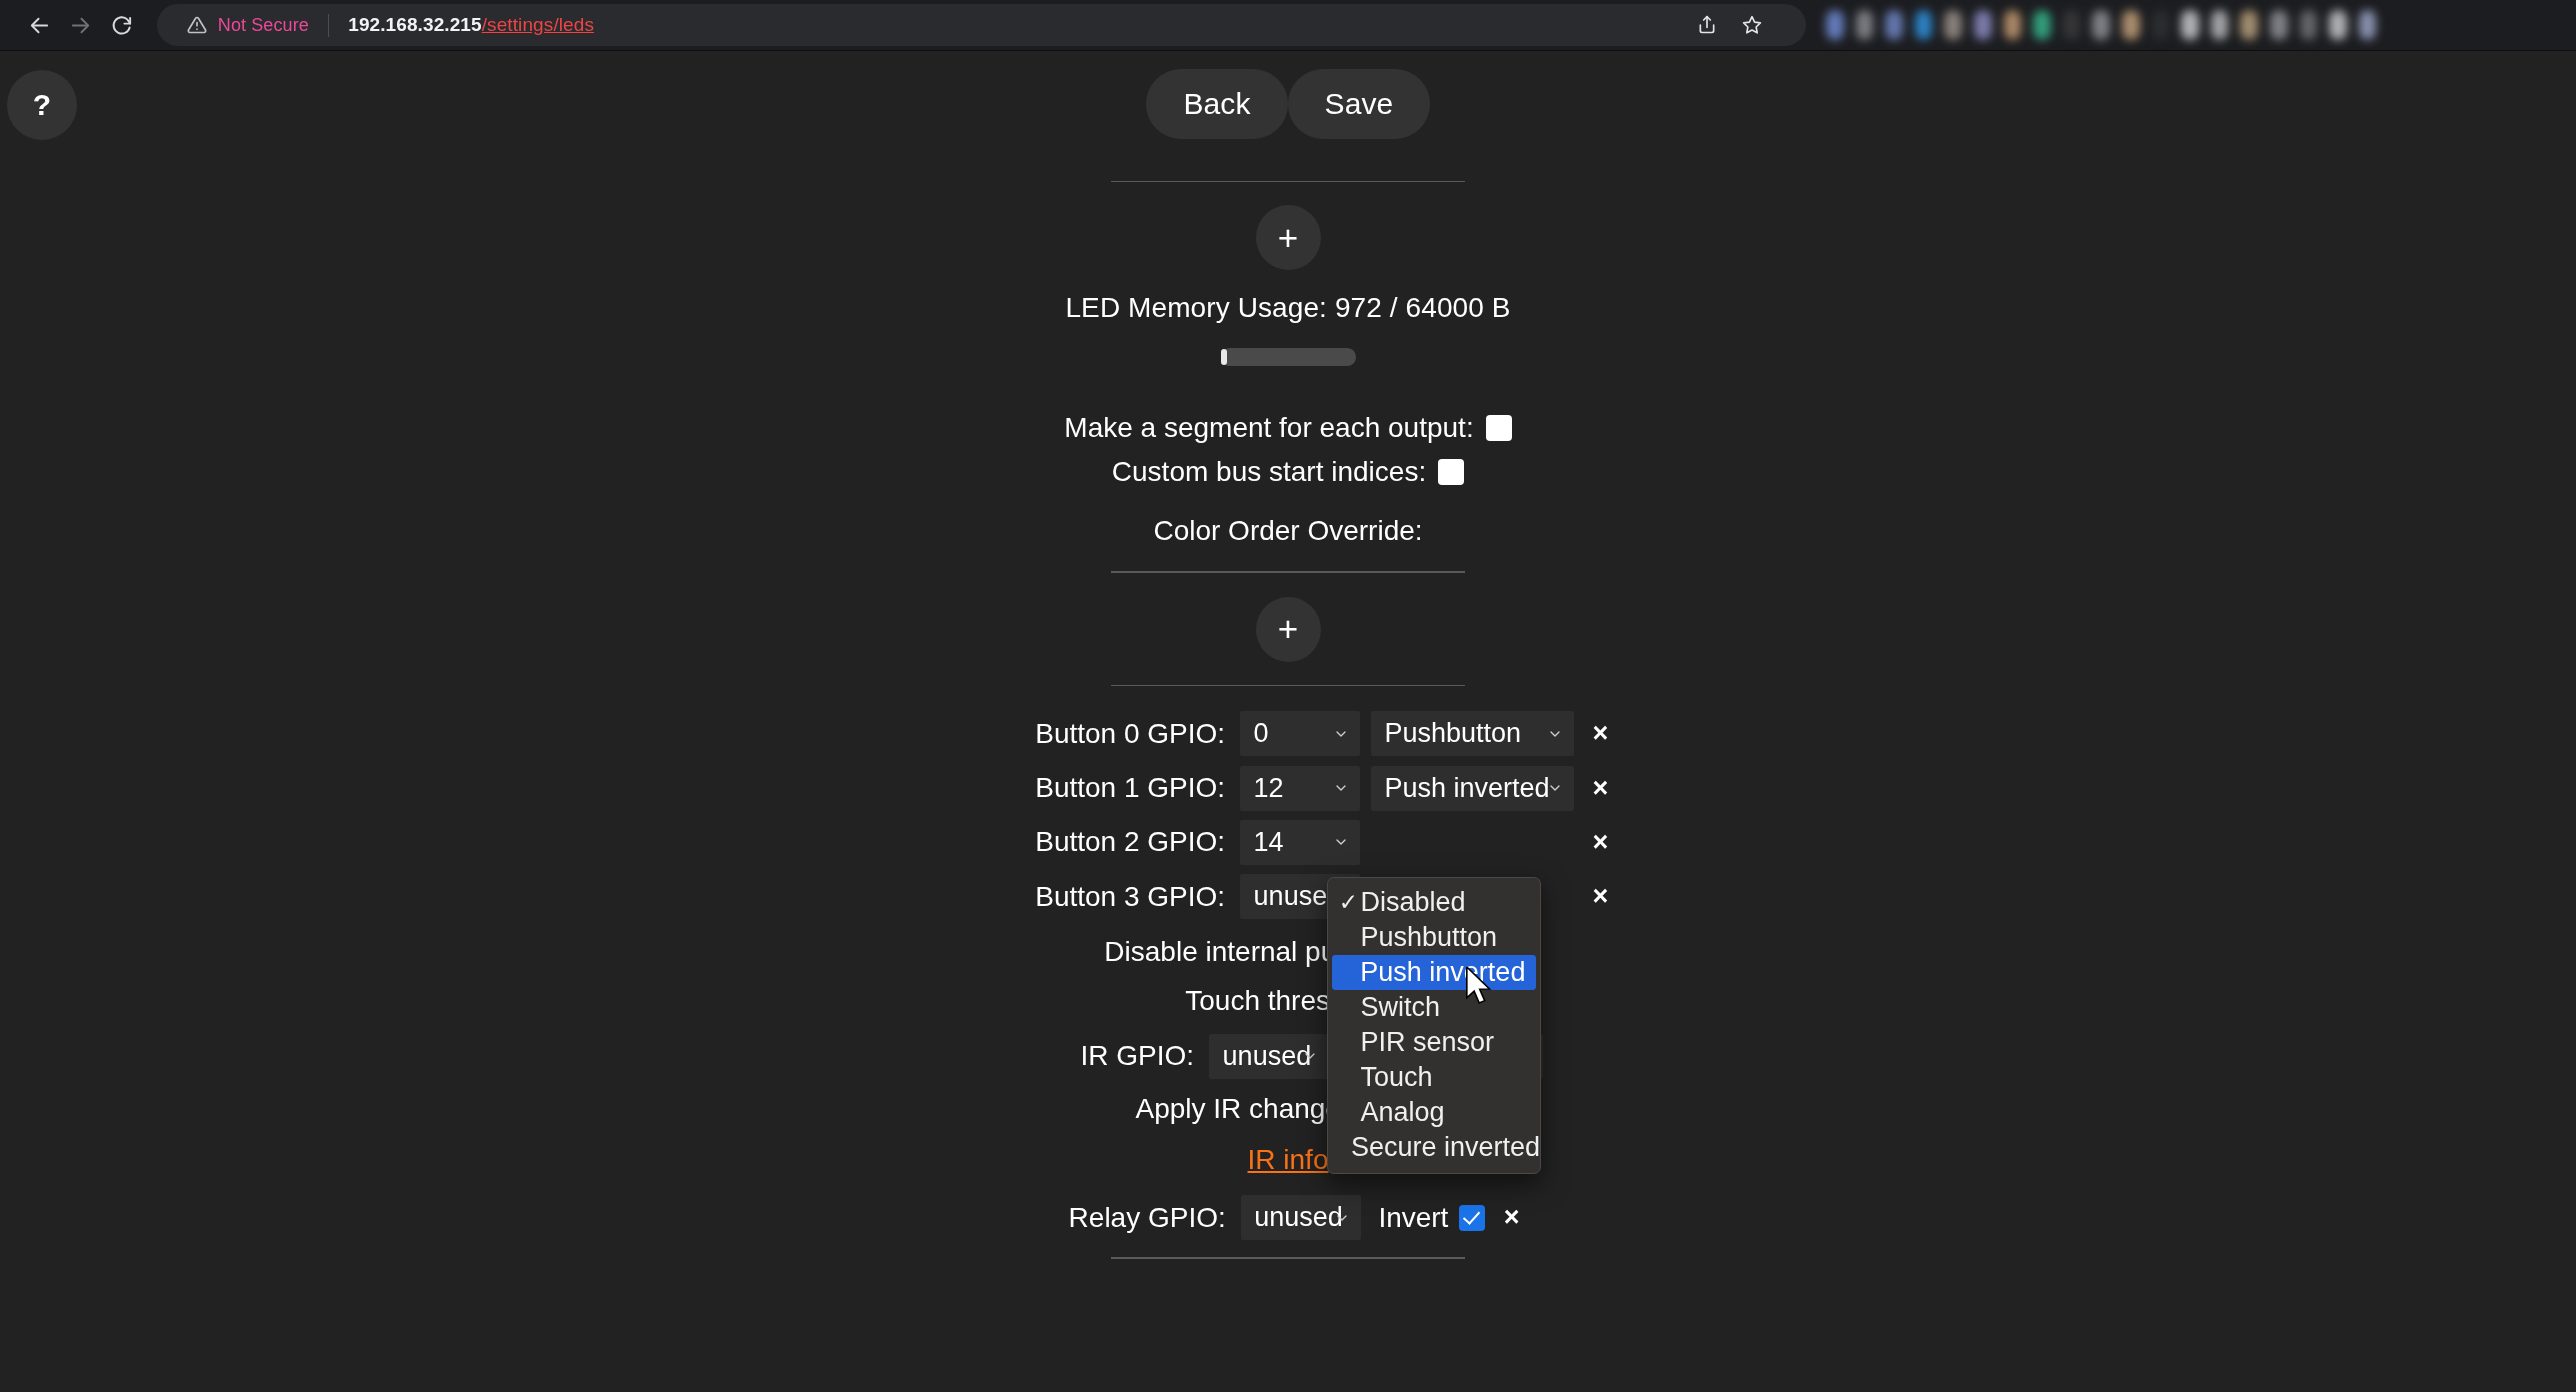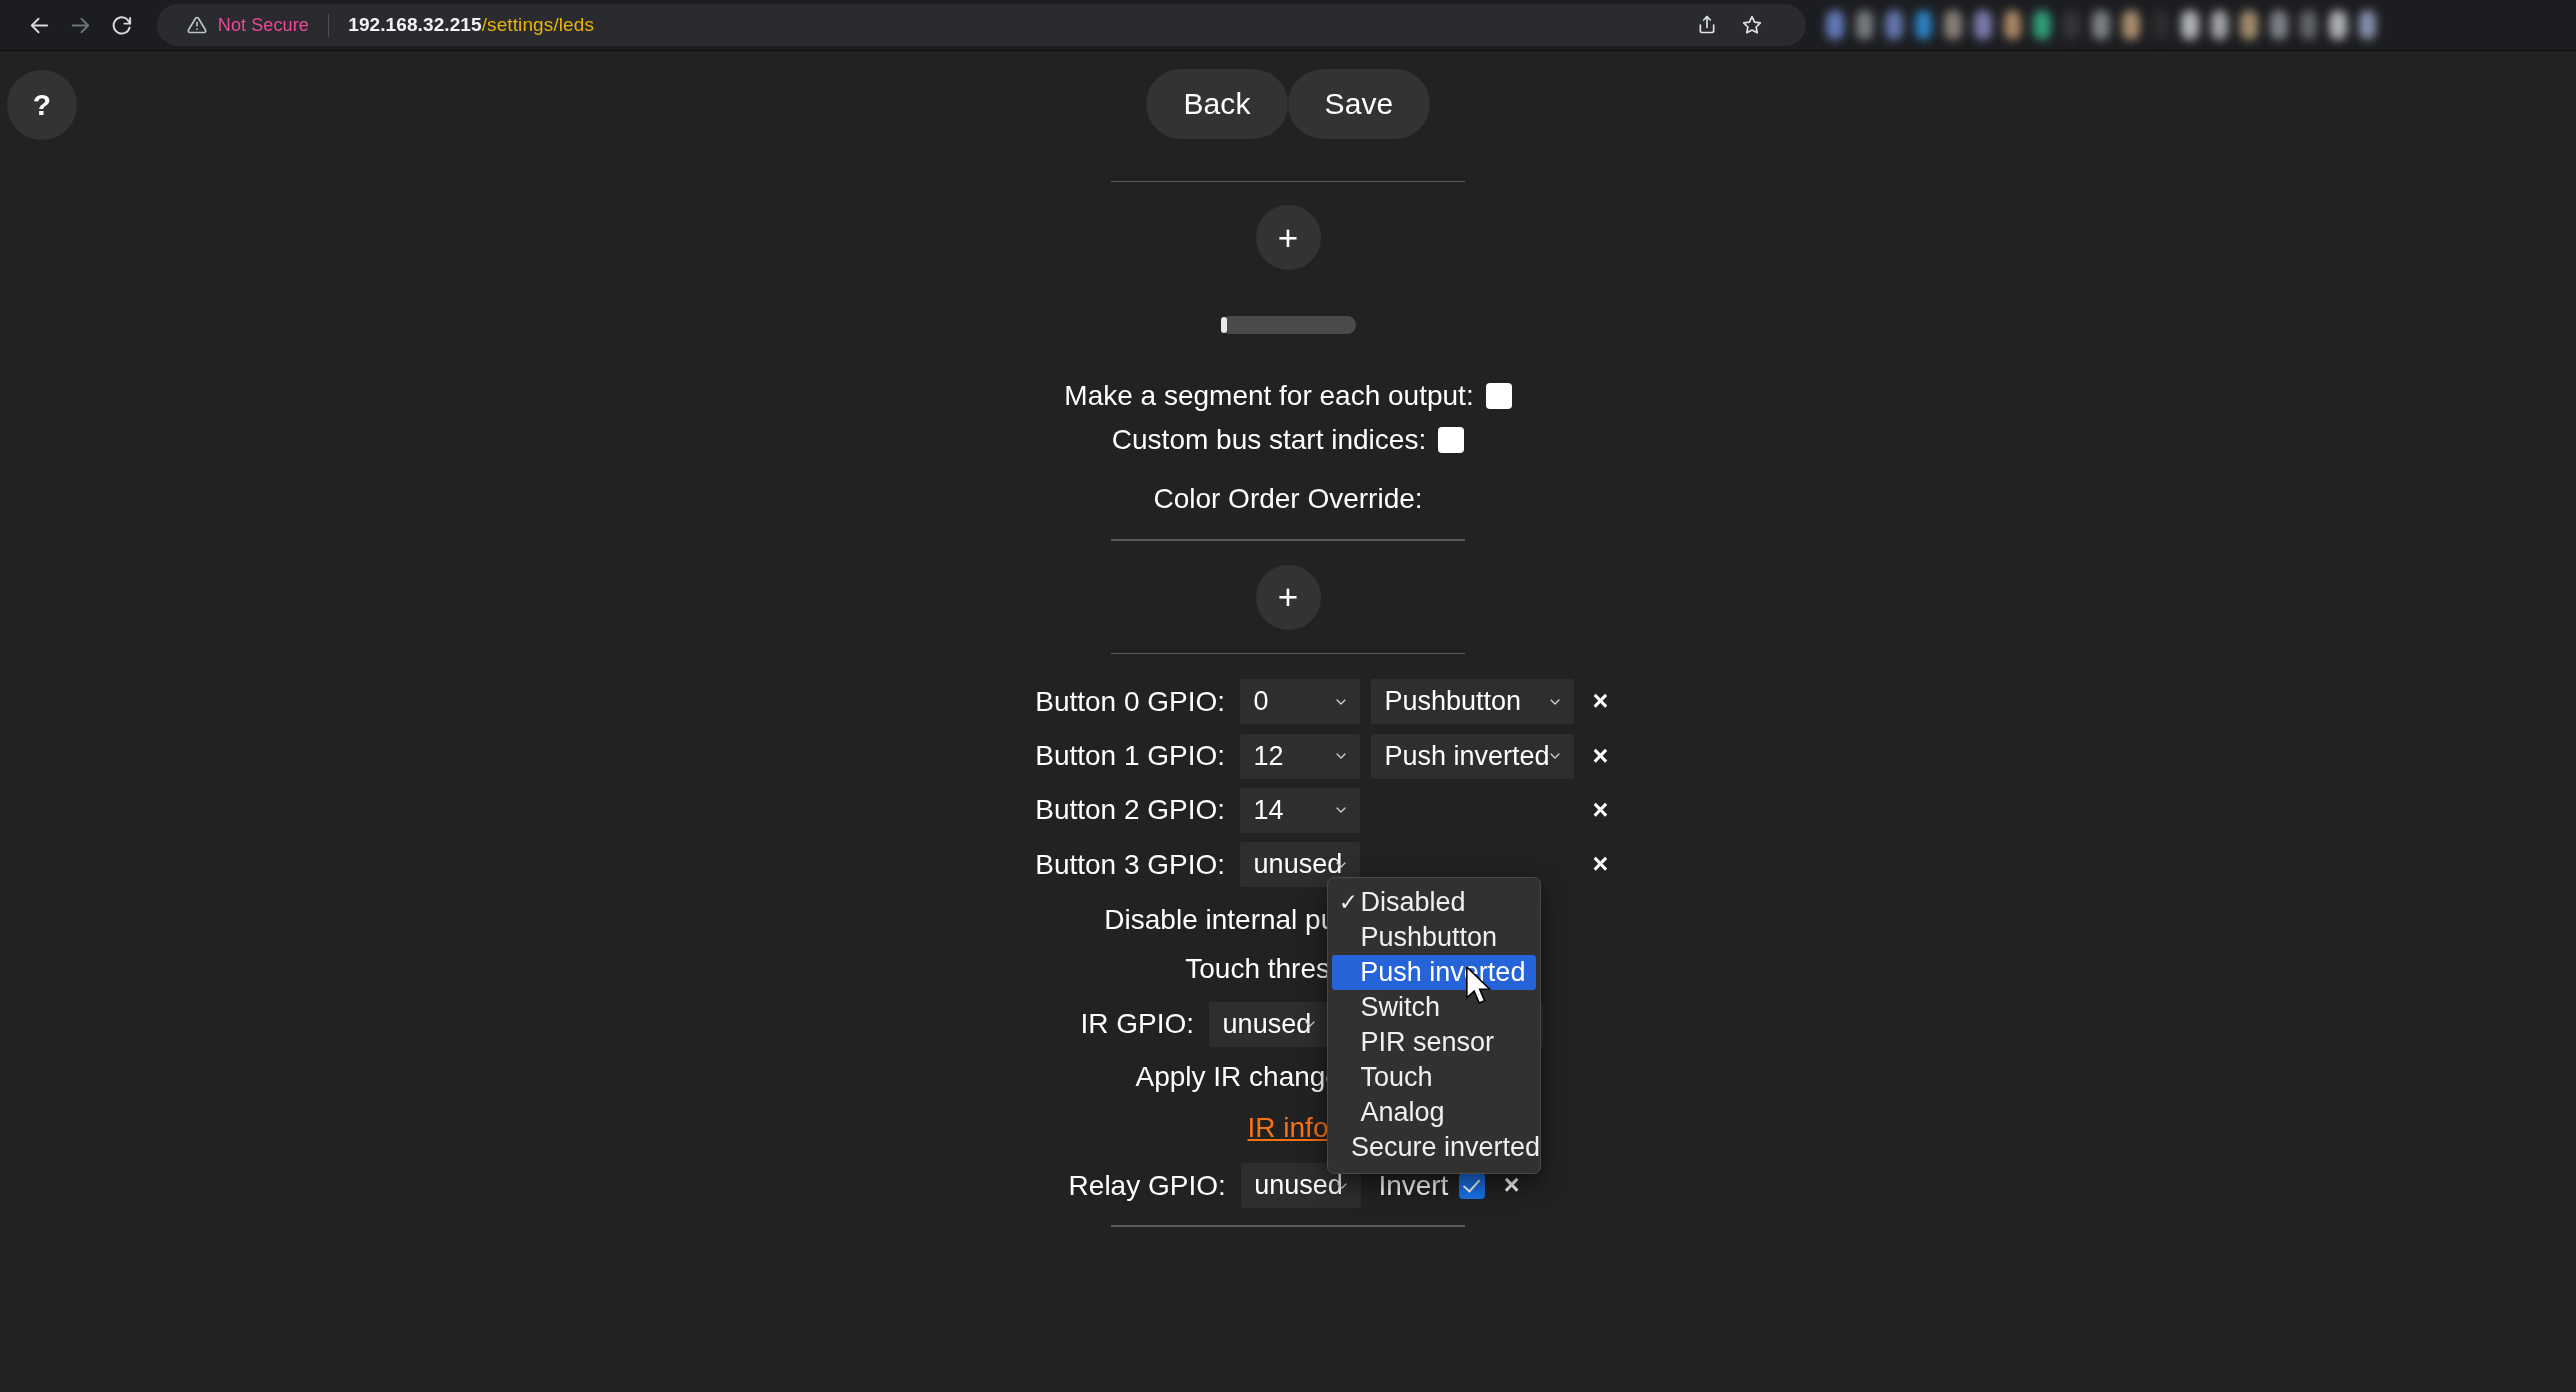--- a/index.html
+++ b/index.html
@@ -47,21 +47,21 @@
     font-size: 18px;
     letter-spacing: 0.1px;
   }
   #omni-sep {
     width: 1.4px; height: 23px;
     background: #4c4e53;
     margin: 0 19px;
   }
   #url-wrap { font-size: 19px; letter-spacing: 0.1px; white-space: nowrap; }
   #url-host { color: #f2f3f5; font-weight: bold; }
-  #url-path { color: #eab308; }
+  #url-path { color: #ef4444; text-decoration: underline; }
 
   #omnibox-right {
     margin-left: auto;
     display: flex;
     align-items: center;
     gap: 6.8px;
     padding-right: 5.4px;
   }
   .omni-icon {
     width: 38px; height: 38px;
@@ -382,20 +382,21 @@
   <div id="content">
 
     <div style="height:15px"></div>
     <hr class="hr">
     <div style="height:23px"></div>
     <div class="center-row">
       <button class="round-add">+</button>
     </div>
 
     <div style="height:21.6px"></div>
+    <div id="mem-usage">LED Memory Usage: 972 / 64000 B</div>
 
     <div style="height:24px"></div>
     <div id="mem-bar">
       <div id="mem-bar-knob"></div>
     </div>
 
     <div style="height:41px"></div>
 
     <div class="check-line">
       <span class="lbl">Make a segment for each output:</span>

